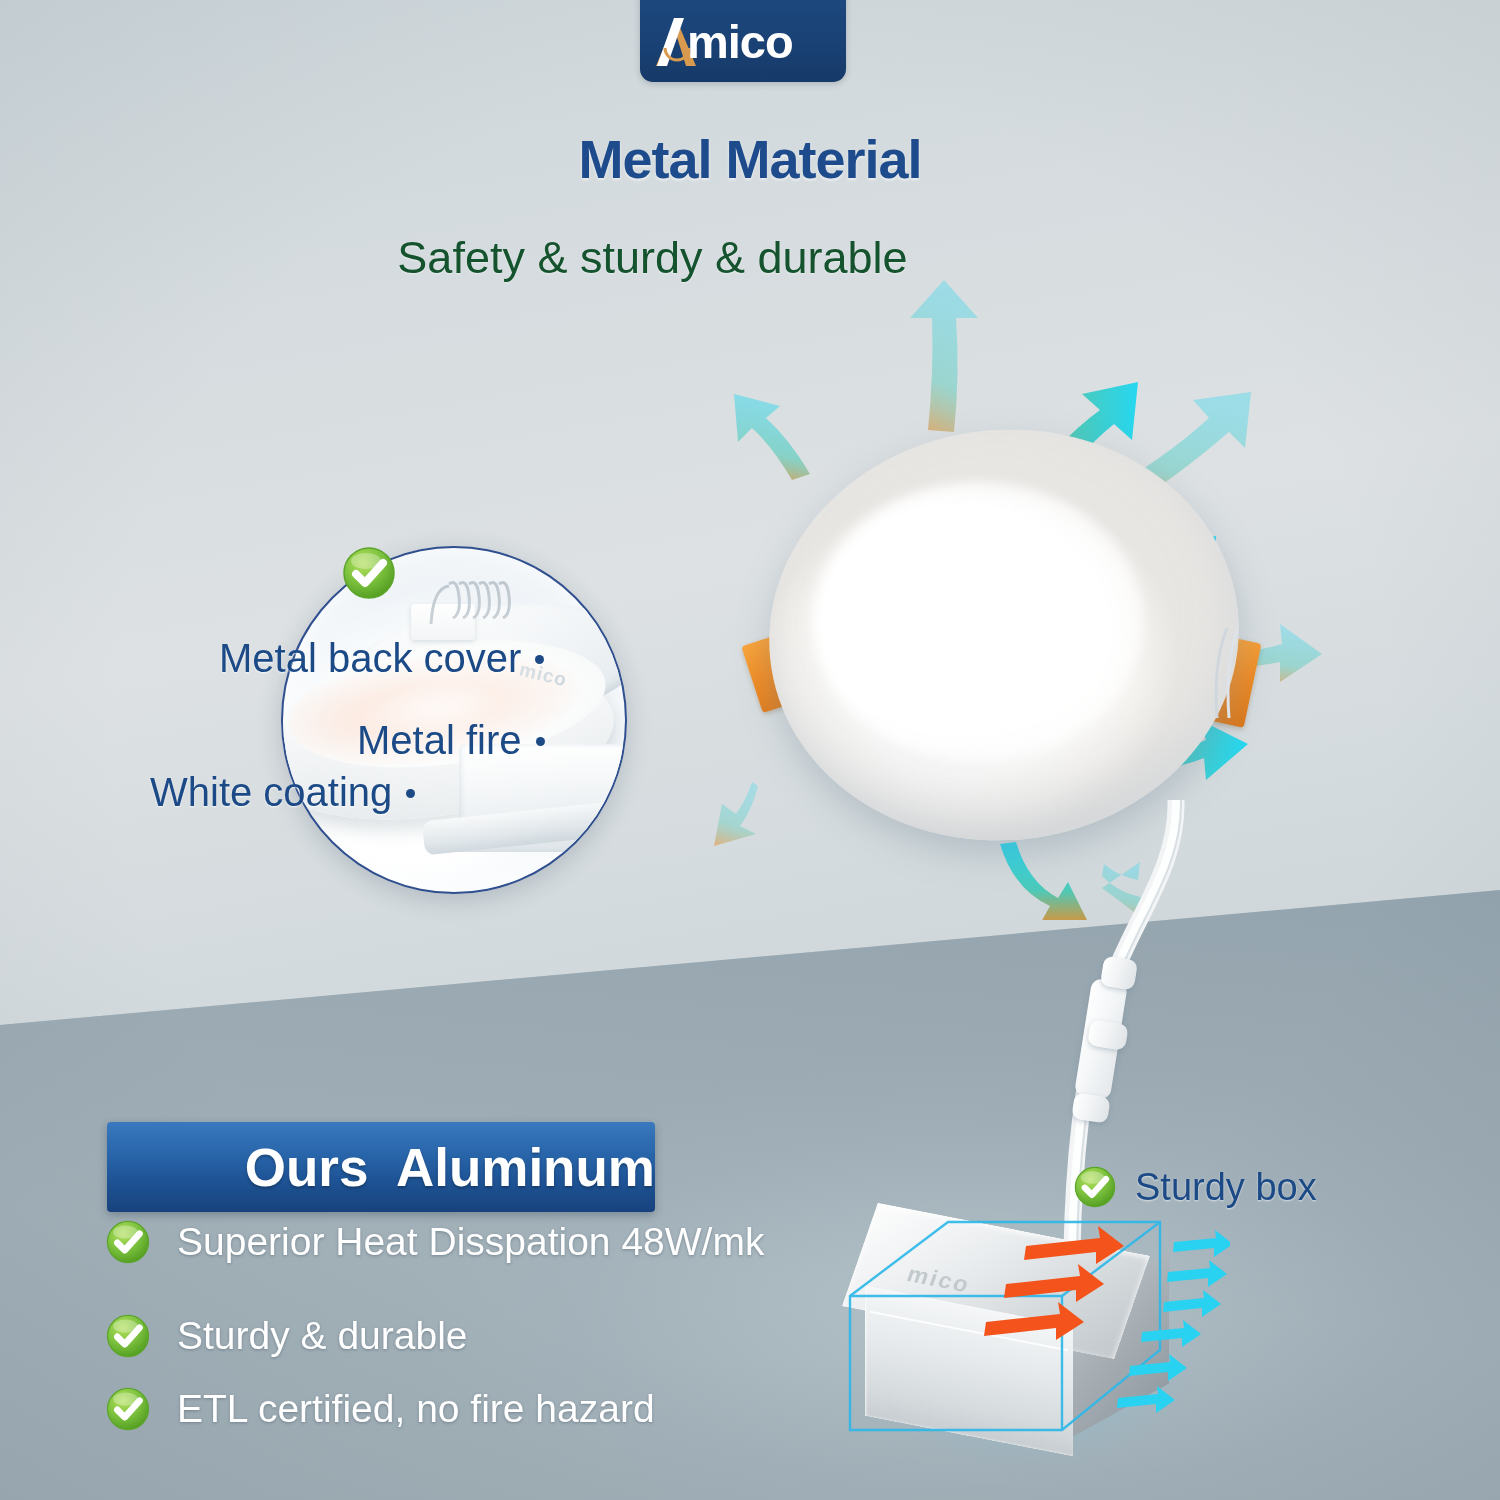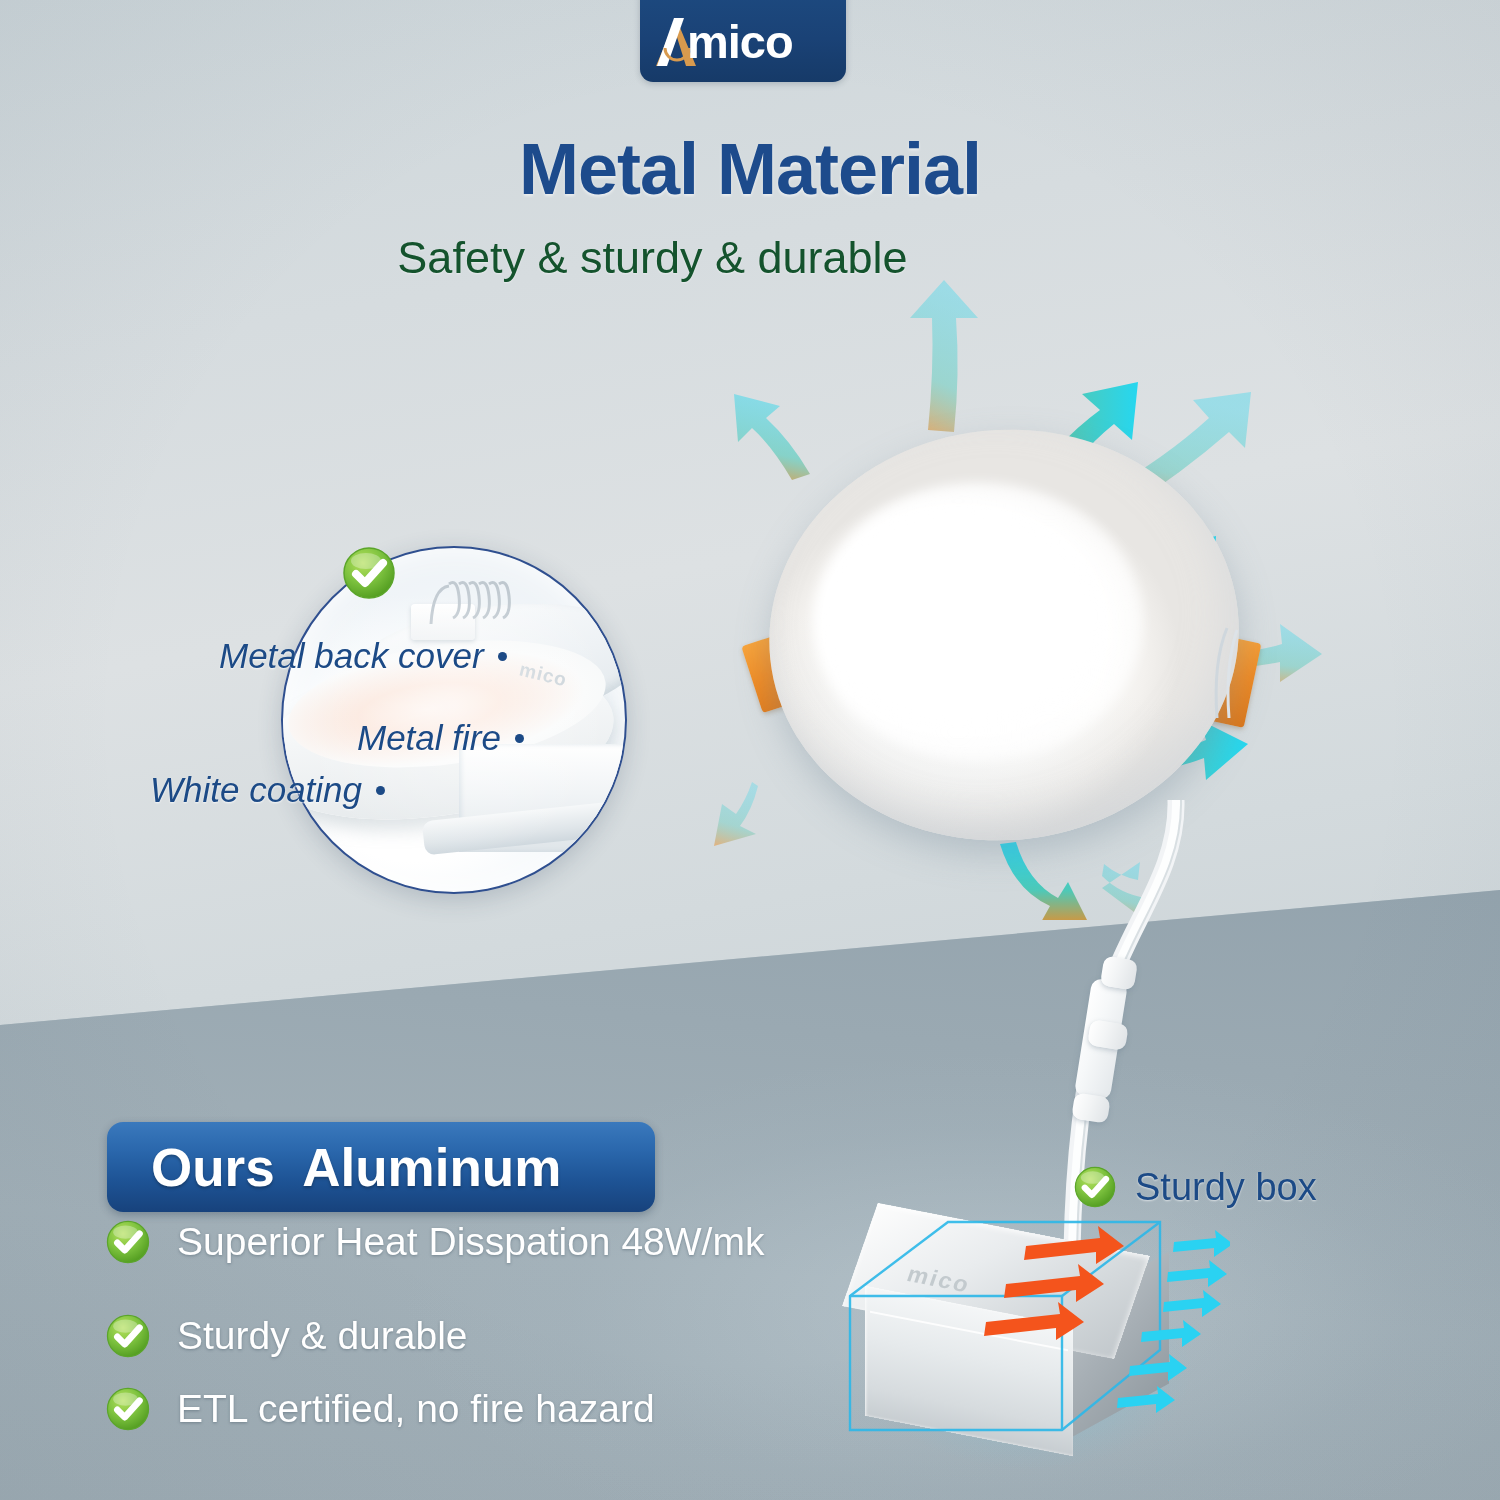--- a/index.html
+++ b/index.html
@@ -49,21 +49,21 @@
     font-size:47px;font-weight:bold;color:#ffffff;letter-spacing:-1px;
     line-height:56px;font-family:"Liberation Sans", sans-serif;
   }
   .logo-a{
     position:absolute;left:0;top:2px;width:44px;height:52px;
   }
 
   
   .title{
     position:absolute;left:0;top:128px;width:1500px;text-align:center;
-    font-size:72px;font-weight:bold;color:#1d4b8c;letter-spacing:-1px;
+    font-size:54px;font-weight:bold;color:#1d4b8c;letter-spacing:-1px;
     text-shadow:0 2px 3px rgba(255,255,255,.55);
   }
   .subtitle{
     position:absolute;left:0;top:232px;width:1305px;text-align:center;
     font-size:45px;font-weight:normal;color:#14532d;
     text-shadow:0 1px 2px rgba(255,255,255,.45);
   }
 
   
   .mag{
@@ -122,23 +122,22 @@
   }
   .mag-glow{
     position:absolute;left:0;top:0;width:342px;height:344px;border-radius:50%;
     background:radial-gradient(circle at 50% 46%, rgba(255,255,255,.55) 0%, rgba(255,255,255,0) 62%);
     pointer-events:none;
   }
 
   .mag-check{position:absolute;left:341px;top:545px;width:56px;height:56px;}
 
   .callout{
-    position:absolute;color:#1c4a86;font-size:35px;white-space:nowrap;
+    position:absolute;color:#1c4a86;font-size:40px;white-space:nowrap;
     text-shadow:0 1px 2px rgba(255,255,255,.75);
-    font-style:italic;
   }
   .callout .dot{
     display:inline-block;width:9px;height:9px;border-radius:50%;
     background:#1c4a86;vertical-align:middle;margin-left:14px;margin-bottom:4px;
   }
   .co1{left:219px;top:636px;}
   .co2{left:357px;top:718px;}
   .co3{left:150px;top:770px;}
 
   
@@ -222,23 +221,23 @@
   .jbox-line{
     position:absolute;left:40px;top:150px;width:198px;height:2px;
     background:rgba(255,255,255,.85);transform:skewY(11deg);
   }
   .jbox-cube{position:absolute;left:0;top:0;width:400px;height:320px;}
 
   
   .banner{
     position:absolute;left:107px;top:1122px;width:548px;height:90px;
     background:linear-gradient(180deg,#3a79bd 0%,#2a67ac 32%,#1e5496 64%,#17427c 100%);
-    border-radius:16px;
+    border-radius:4px;
     box-shadow:0 3px 9px rgba(25,45,70,.30);
-    display:flex;align-items:center;
+    display:flex;align-items:center;justify-content:flex-end;
   }
   .banner-text{
     margin-left:44px;color:#ffffff;font-size:53px;font-weight:bold;
     white-space:pre;text-shadow:0 2px 3px rgba(0,0,0,.28);
   }
 
   
   .feat{position:absolute;left:105px;display:flex;align-items:center;}
   .feat-1{top:1188px;margin-top:31px;}
   .feat-2{top:1313px;}

